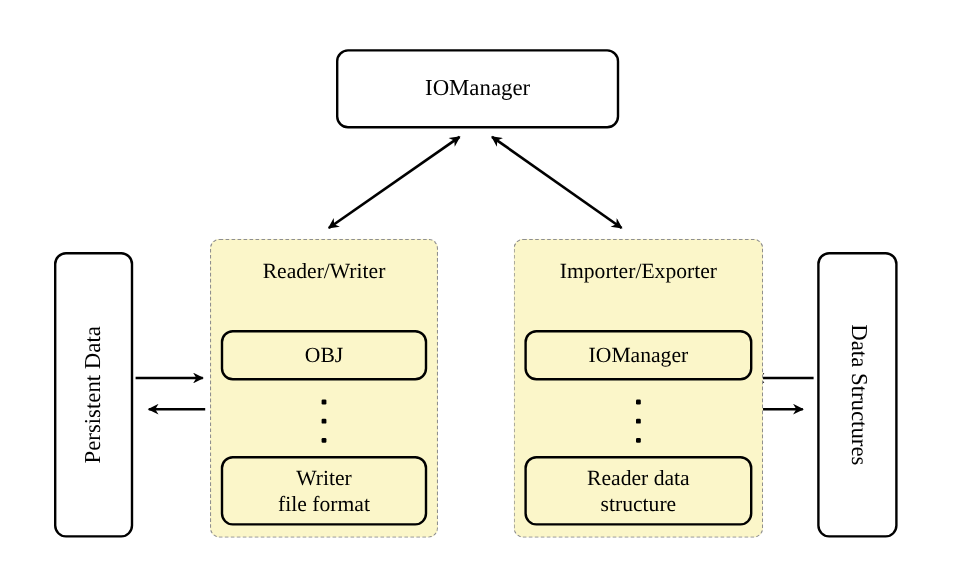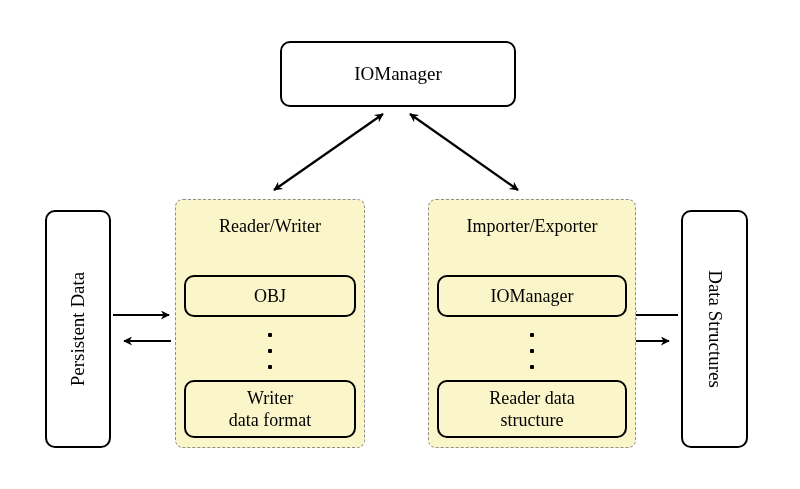--- a/index.html
+++ b/index.html
@@ -104,21 +104,21 @@
     <div class="item item-top">
       <span>OBJ</span>
     </div>
     <div class="vdots">
         <i></i>
         <i></i>
         <i></i>
       </div>
     <div class="item item-bottom">
       <span>Writer</span>
-      <span>data format</span>
+      <span>file format</span>
     </div>
   </div>
 
   <div class="group group-ie">
     <div class="group-title">Importer/Exporter</div>
     <div class="item item-top">
       <span>IOManager</span>
     </div>
     <div class="vdots">
         <i></i>

